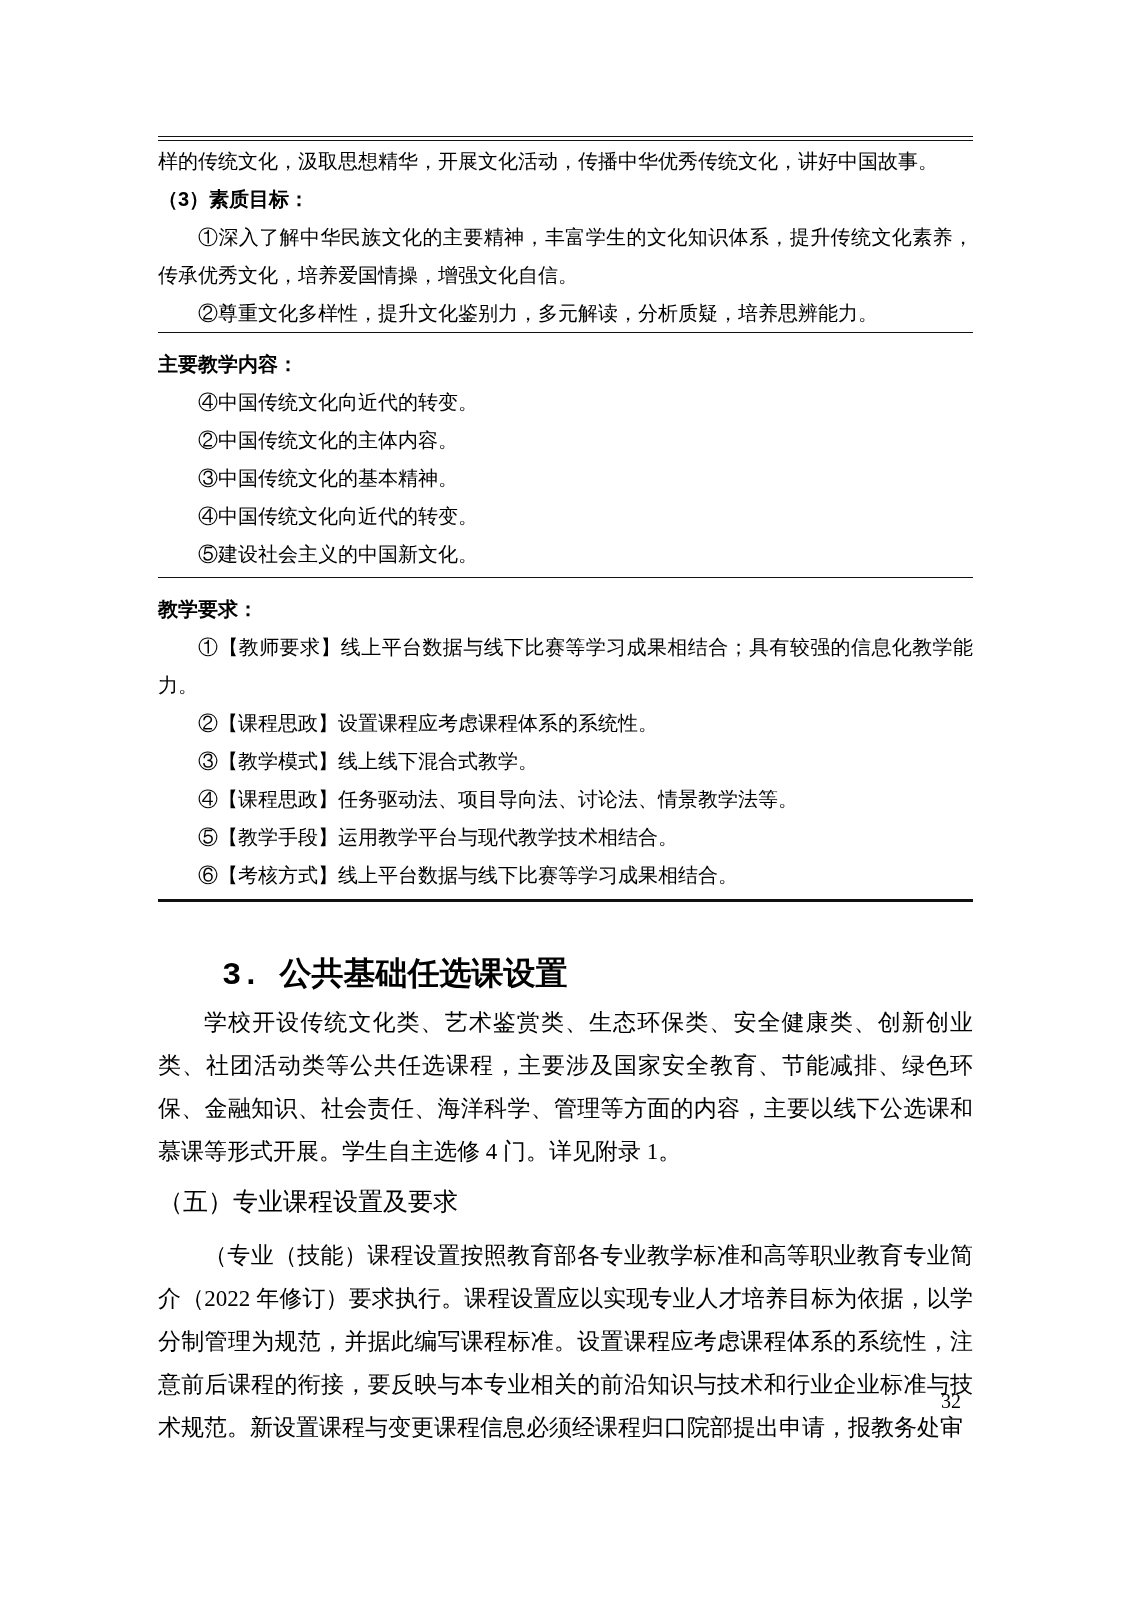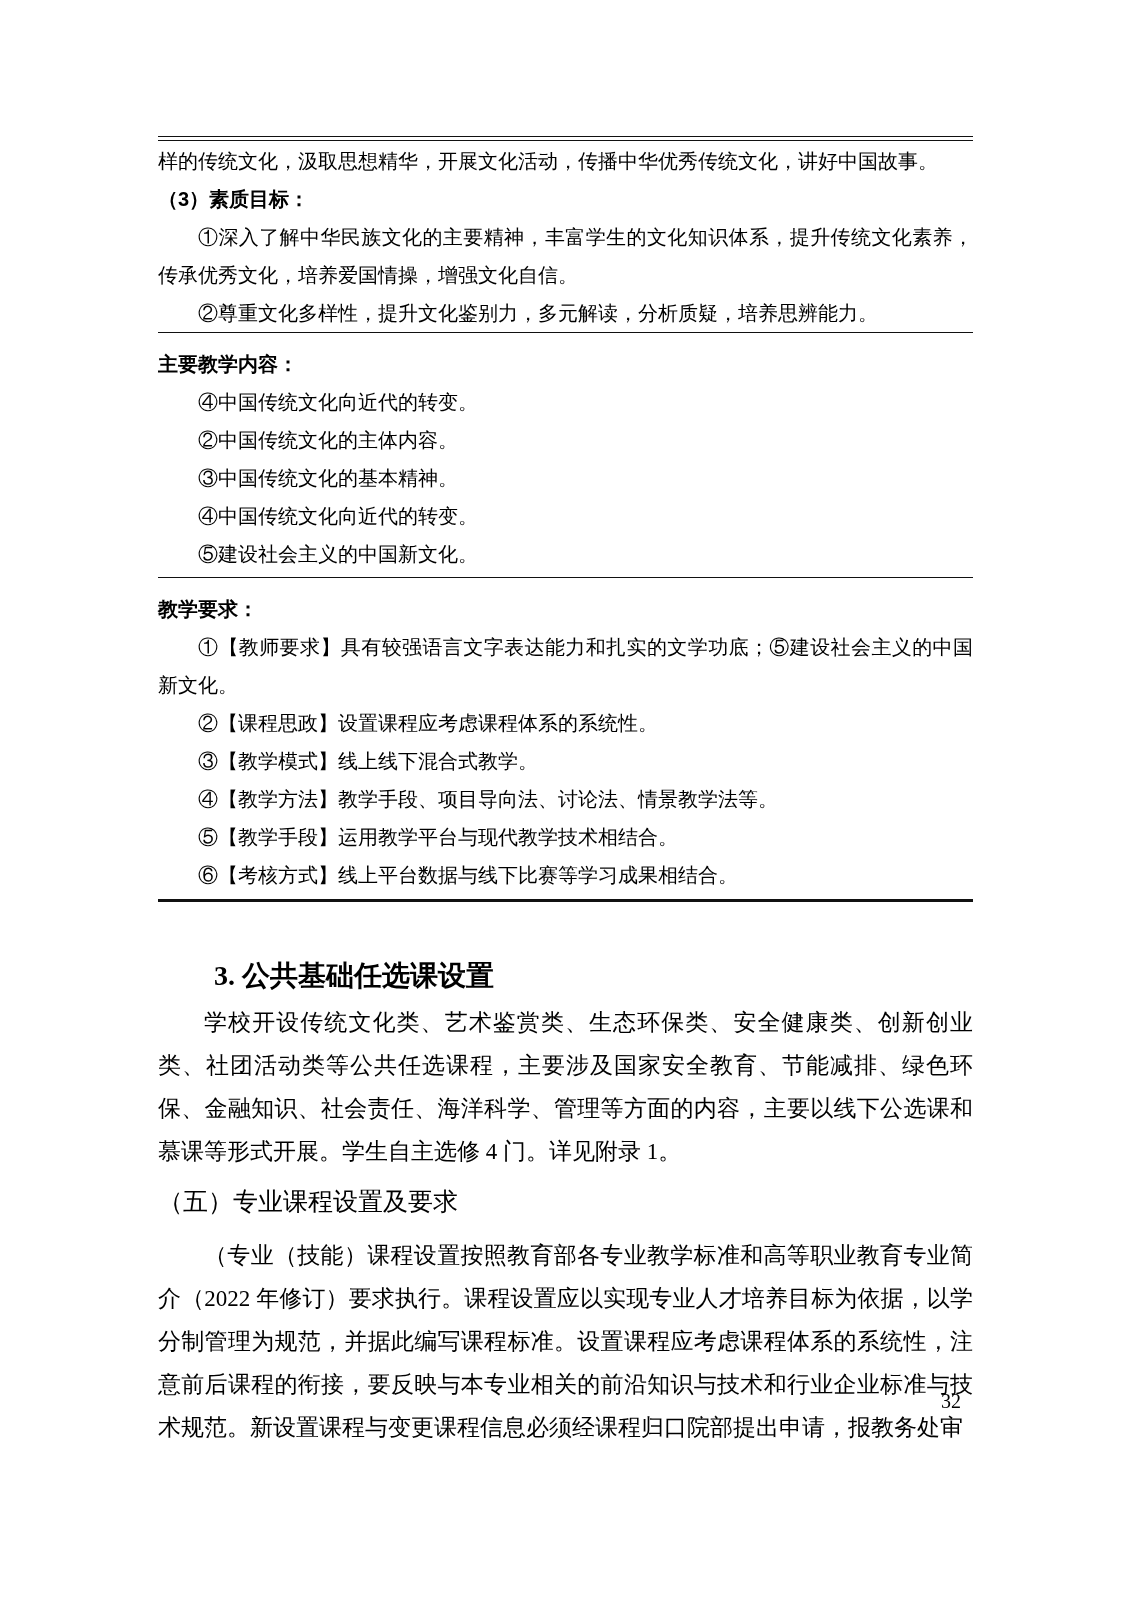--- a/index.html
+++ b/index.html
@@ -42,23 +42,23 @@
   .trow-2 { padding: 12px 0 4px 0; border-bottom: 1.5px solid #111111; }
   .trow-3 { padding: 12px 0 5px 0; }
   .cell-heading {
     font-family: "Liberation Sans", "DejaVu Sans", sans-serif;
     font-weight: bold;
     font-size: 20px;
   }
   .indent { text-indent: 2em; }
   
   .h-num {
-    font-family: Liberation Serif, serif;
+    font-family: Liberation Mono, monospace;
     font-weight: bold;
-    font-size: 28px;
+    font-size: 32px;
     line-height: 34px;
     margin: 57px 0 0 0;
     text-indent: 2em;
   }
   .h-section {
     font-family: "Liberation Sans", "DejaVu Sans", sans-serif;
     font-weight: normal;
     font-size: 25px;
     line-height: 36px;
     margin: 10px 0 15px 0;
@@ -99,24 +99,24 @@
         <p class="cell-heading">主要教学内容：</p>
         <p class="indent">④中国传统文化向近代的转变。</p>
         <p class="indent">②中国传统文化的主体内容。</p>
         <p class="indent">③中国传统文化的基本精神。</p>
         <p class="indent">④中国传统文化向近代的转变。</p>
         <p class="indent">⑤建设社会主义的中国新文化。</p>
       </div>
 
       <div class="trow trow-3">
         <p class="cell-heading">教学要求：</p>
-        <p class="indent">①【教师要求】具有较强语言文字表达能力和扎实的文学功底；⑤建设社会主义的中国新文化。</p>
+        <p class="indent">①【教师要求】线上平台数据与线下比赛等学习成果相结合；具有较强的信息化教学能力。</p>
         <p class="indent">②【课程思政】设置课程应考虑课程体系的系统性。</p>
         <p class="indent">③【教学模式】线上线下混合式教学。</p>
-        <p class="indent">④【教学方法】教学手段、项目导向法、讨论法、情景教学法等。</p>
+        <p class="indent">④【课程思政】任务驱动法、项目导向法、讨论法、情景教学法等。</p>
         <p class="indent">⑤【教学手段】运用教学平台与现代教学技术相结合。</p>
         <p class="indent">⑥【考核方式】线上平台数据与线下比赛等学习成果相结合。</p>
       </div>
     </div>
 
     <h3 class="h-num">3. 公共基础任选课设置</h3>
 
     <p class="body-para indent">学校开设传统文化类、艺术鉴赏类、生态环保类、安全健康类、创新创业类、社团活动类等公共任选课程，主要涉及国家安全教育、节能减排、绿色环保、金融知识、社会责任、海洋科学、管理等方面的内容，主要以线下公选课和慕课等形式开展。学生自主选修 4 门。详见附录 1。</p>
 
     <h2 class="h-section">（五）专业课程设置及要求</h2>

